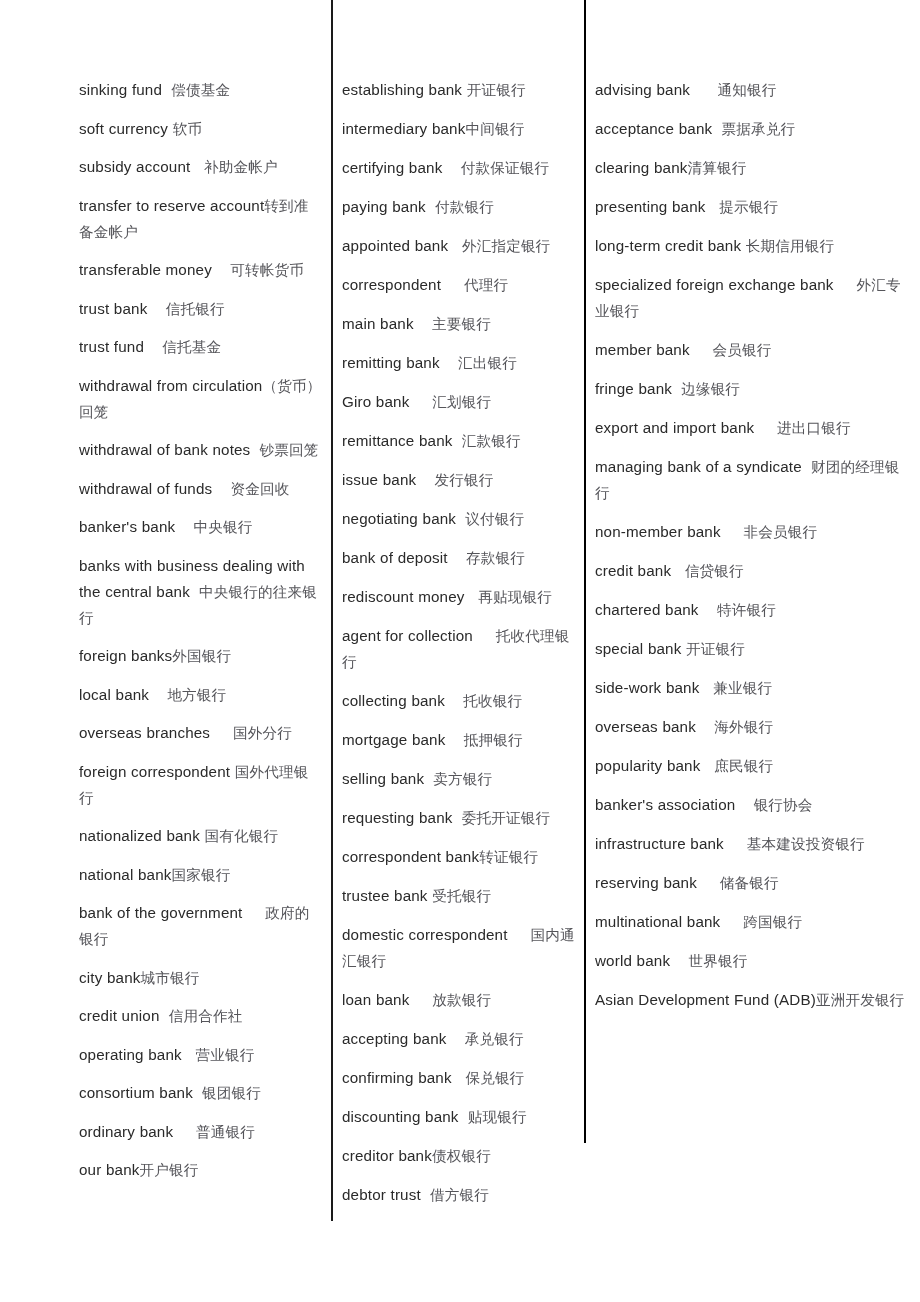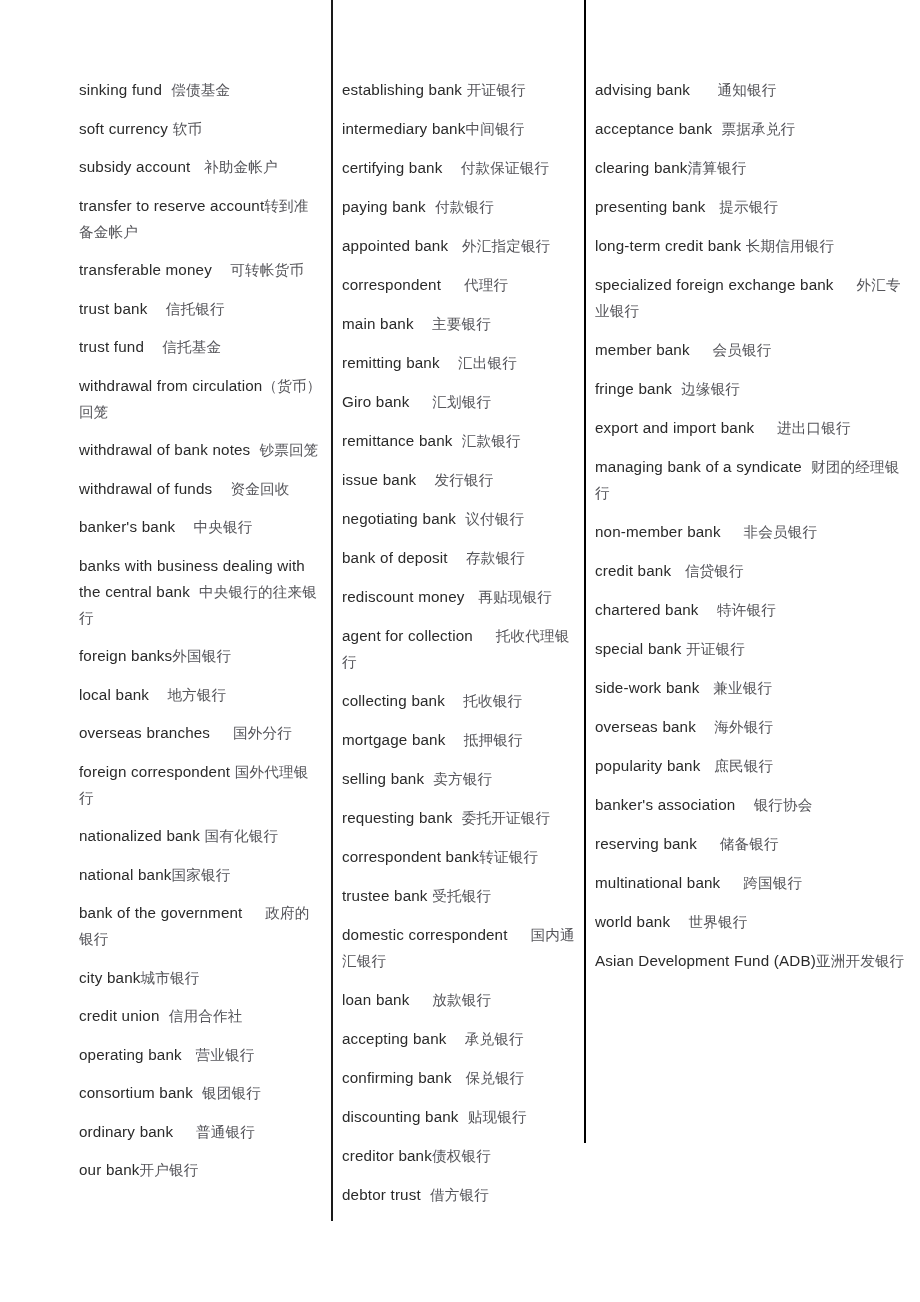--- a/index.html
+++ b/index.html
@@ -146,19 +146,20 @@
         <p class="entry"><span class="en">export and import bank</span><span class="gap">     </span><span class="zh">进出口银行</span></p>
         <p class="entry"><span class="en">managing bank of a syndicate</span><span class="gap">  </span><span class="zh">财团的经理银行</span></p>
         <p class="entry"><span class="en">non-member bank</span><span class="gap">     </span><span class="zh">非会员银行</span></p>
         <p class="entry"><span class="en">credit bank</span><span class="gap">   </span><span class="zh">信贷银行</span></p>
         <p class="entry"><span class="en">chartered bank</span><span class="gap">    </span><span class="zh">特许银行</span></p>
         <p class="entry"><span class="en">special bank</span><span class="gap"> </span><span class="zh">开证银行</span></p>
         <p class="entry"><span class="en">side-work bank</span><span class="gap">   </span><span class="zh">兼业银行</span></p>
         <p class="entry"><span class="en">overseas bank</span><span class="gap">    </span><span class="zh">海外银行</span></p>
         <p class="entry"><span class="en">popularity bank</span><span class="gap">   </span><span class="zh">庶民银行</span></p>
         <p class="entry"><span class="en">banker's association</span><span class="gap">    </span><span class="zh">银行协会</span></p>
+        <p class="entry"><span class="en">infrastructure bank</span><span class="gap">     </span><span class="zh">基本建设投资银行</span></p>
         <p class="entry"><span class="en">reserving bank</span><span class="gap">     </span><span class="zh">储备银行</span></p>
         <p class="entry"><span class="en">multinational bank</span><span class="gap">     </span><span class="zh">跨国银行</span></p>
         <p class="entry"><span class="en">world bank</span><span class="gap">    </span><span class="zh">世界银行</span></p>
         <p class="entry"><span class="en">Asian Development Fund (ADB)</span><span class="zh">亚洲开发银行</span></p>
       </div>
   </div>
 </div>
 
 </body></html>

